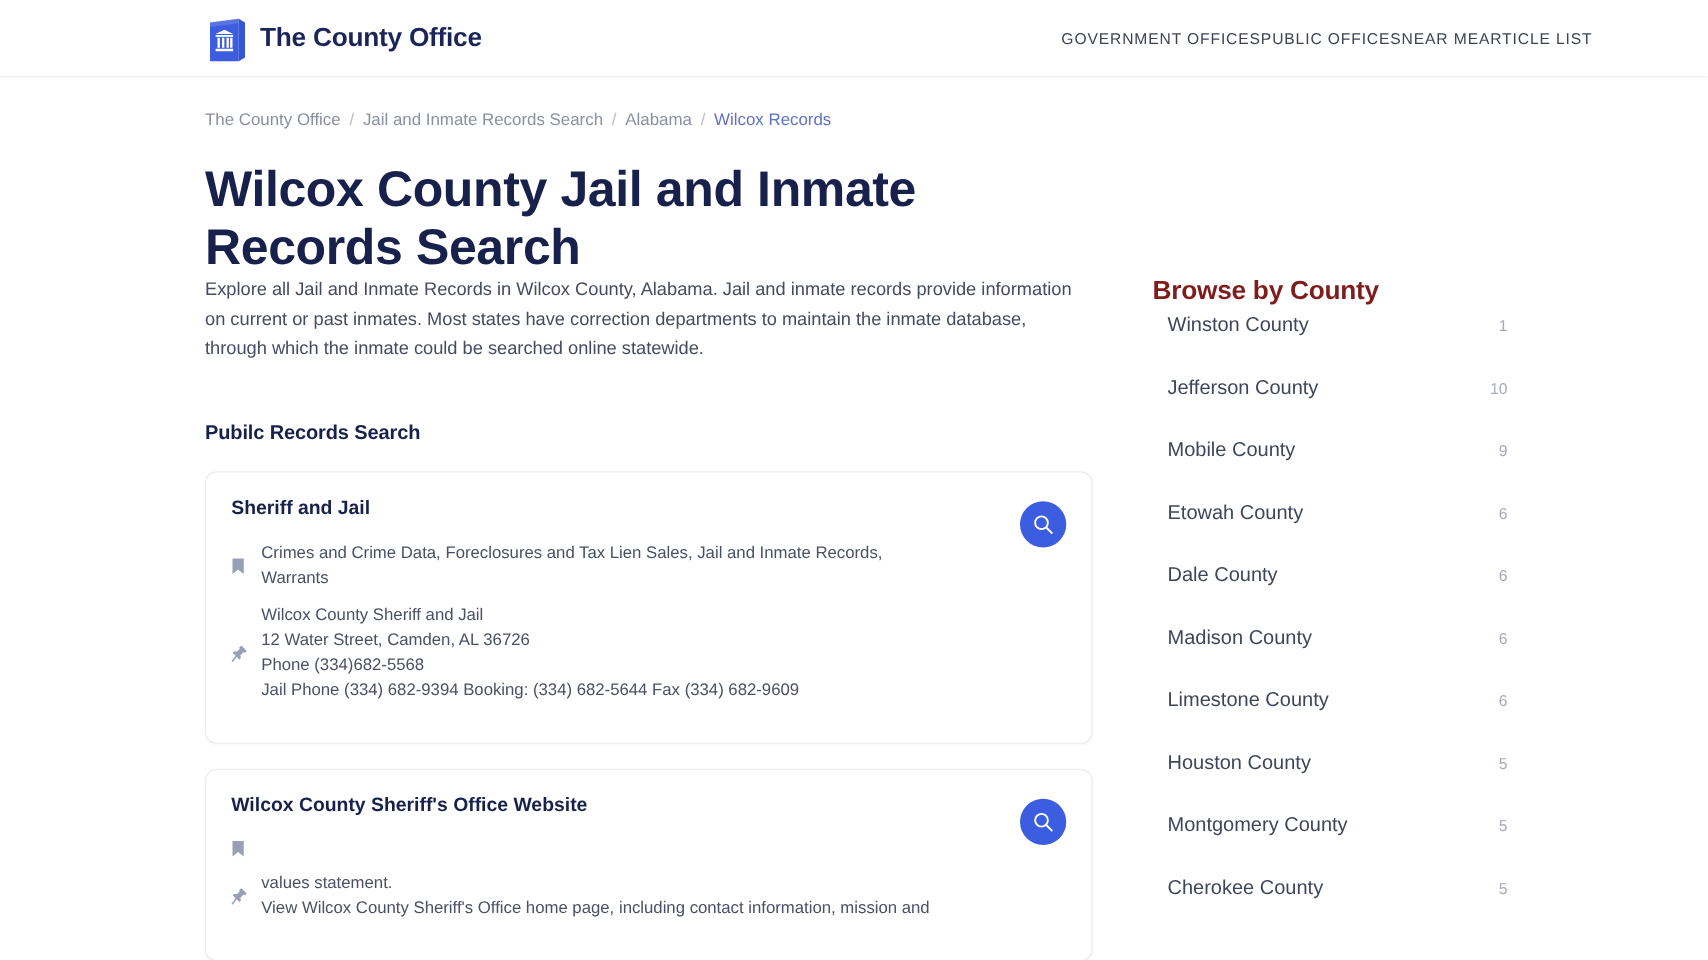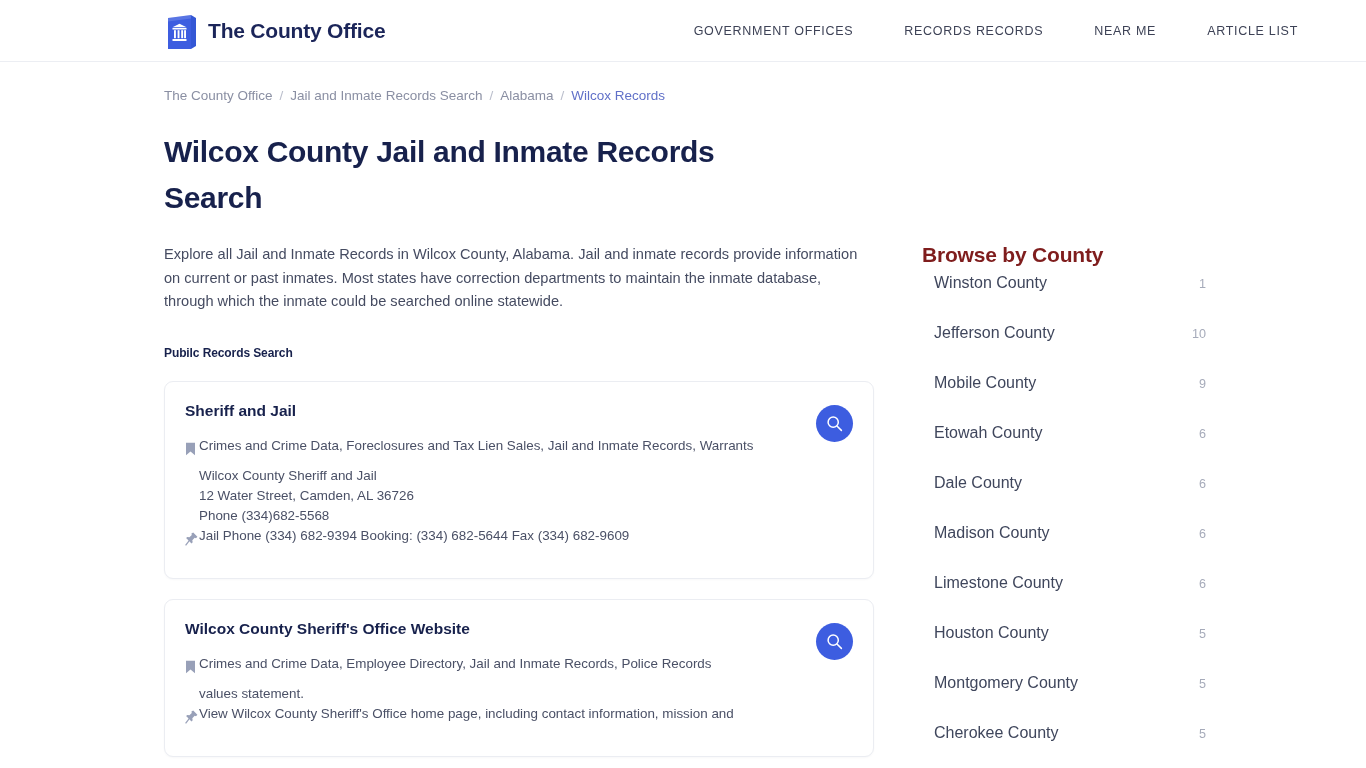--- a/index.html
+++ b/index.html
@@ -33,23 +33,22 @@
   .brand-name {
     font-size: 21px;
     font-weight: 700;
     color: #1b2559;
     letter-spacing: -0.2px;
     white-space: nowrap;
   }
   .nav {
     display: flex;
     align-items: flex-start;
-    gap: 51px;
     margin-left: auto;
-    margin-right: 68px;
+    margin-right: 92px;
   }
   .nav-item {
     font-size: 12.5px;
     letter-spacing: 0.7px;
     color: #3d4256;
     text-decoration: none;
     white-space: nowrap;
   }
 
   
@@ -73,37 +72,36 @@
     gap: 0;
     margin-bottom: 26px;
     white-space: nowrap;
   }
   .crumb { color: #8a8fa3; text-decoration: none; }
   .crumb.active { color: #6070c8; }
   .crumb-sep { color: #b9bdcb; margin: 0 7px; }
 
   
   h1.page-title {
-    font-size: 30px;
+    font-size: 40px;
     line-height: 46px;
     font-weight: 700;
     letter-spacing: -0.3px;
     color: #17214c;
     max-width: 620px;
-    margin-bottom: 22px;
   }
   .lede {
     font-size: 14.6px;
     line-height: 23.5px;
     color: #454b61;
     max-width: 706px;
-    margin-bottom: 32px;
+    margin-bottom: 46px;
   }
   h2.section-title {
-    font-size: 12px;
+    font-size: 16px;
     font-weight: 700;
     color: #17214c;
     letter-spacing: -0.1px;
     margin-bottom: 21px;
   }
 
   
   .card {
     position: relative;
     border: 1px solid #ebedf2;
@@ -115,21 +113,22 @@
   }
   .card-title {
     font-size: 15.5px;
     font-weight: 700;
     color: #17214c;
     margin-bottom: 16px;
     padding-right: 80px;
   }
   .card-row {
     display: flex;
-    align-items: flex-end;
+    align-items: center;
+    gap: 10px;
     margin-bottom: 10px;
     padding-right: 90px;
   }
   .card-row:last-child { margin-bottom: 0; }
   .row-icon { width: 14px; flex: none; padding-top: 2px; color: #8d95ae; }
   .row-icon svg { display: block; }
   .row-text {
     font-size: 13.4px;
     line-height: 20px;
     color: #4a5066;
@@ -198,21 +197,21 @@
           <rect x="20.1" y="18.2" width="1.9" height="8"></rect>
           <rect x="8.5" y="27" width="14" height="2"></rect>
         </g>
       </svg>
     </span>
     <span class="brand-name">The County Office</span>
   </a>
 
   <nav class="nav">
     <a class="nav-item" href="#">GOVERNMENT OFFICES</a>
-    <a class="nav-item" href="#">RECORDS RECORDS</a>
+    <a class="nav-item" href="#">PUBLIC OFFICES</a>
     <a class="nav-item" href="#">NEAR ME</a>
     <a class="nav-item" href="#">ARTICLE LIST</a>
   </nav>
 </div>
 
 <div class="page">
 
   <div class="breadcrumb">
     <a class="crumb" href="#">The County Office</a>
     <span class="crumb-sep">/</span>
@@ -270,21 +269,20 @@
 
       <div class="card">
         <div class="card-title">Wilcox County Sheriff's Office Website</div>
 
         <div class="card-row">
           <span class="row-icon">
             <svg width="11" height="14" viewBox="0 0 11 14" xmlns="http://www.w3.org/2000/svg">
               <path d="M1 0.8 h9 v12.4 l-4.5 -3.6 l-4.5 3.6 z" fill="#98a0b8"></path>
             </svg>
           </span>
-          <span class="row-text">Crimes and Crime Data, Employee Directory, Jail and Inmate Records, Police Records</span>
         </div>
 
         <div class="card-row">
           <span class="row-icon">
             <svg width="13" height="14" viewBox="0 0 13 14" xmlns="http://www.w3.org/2000/svg">
               <path d="M8.2 0.6 l4.2 4.2 l-1.4 1.4 l-1.3 -0.4 l-2.4 2.4 l0.4 2.1 l-1.2 1.2 l-5.4 -5.4 l1.2 -1.2 l2.1 0.4 l2.4 -2.4 l-0.4 -1.3 z" fill="#98a0b8"></path>
               <path d="M4.6 8.2 L0.6 13.4" stroke="#98a0b8" stroke-width="1.2" fill="none"></path>
             </svg>
           </span>
           <span class="row-text">

